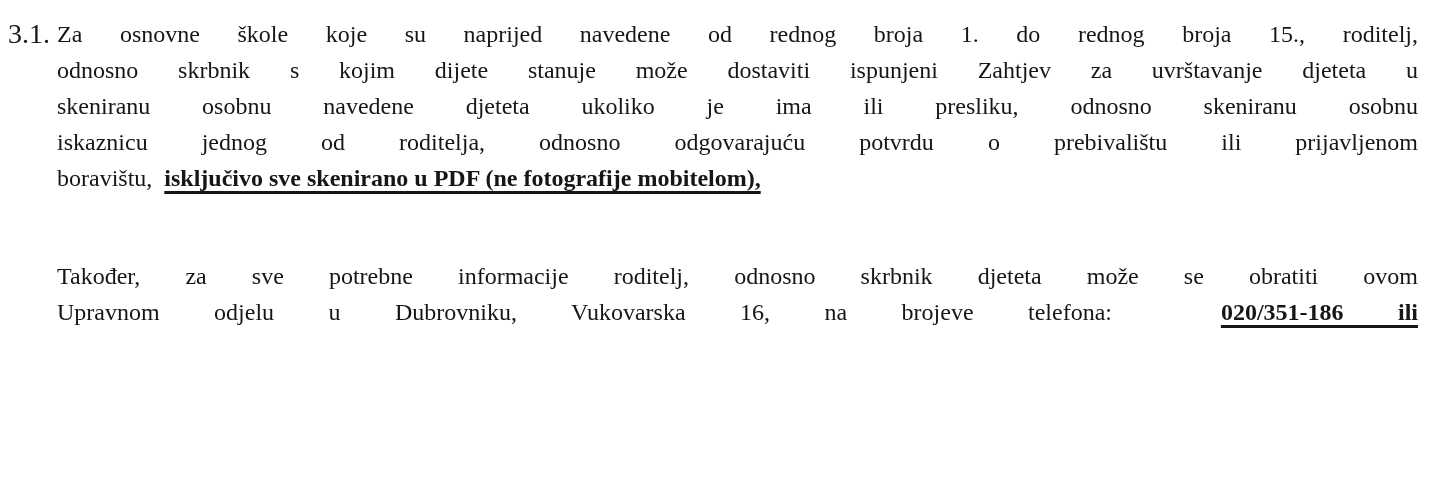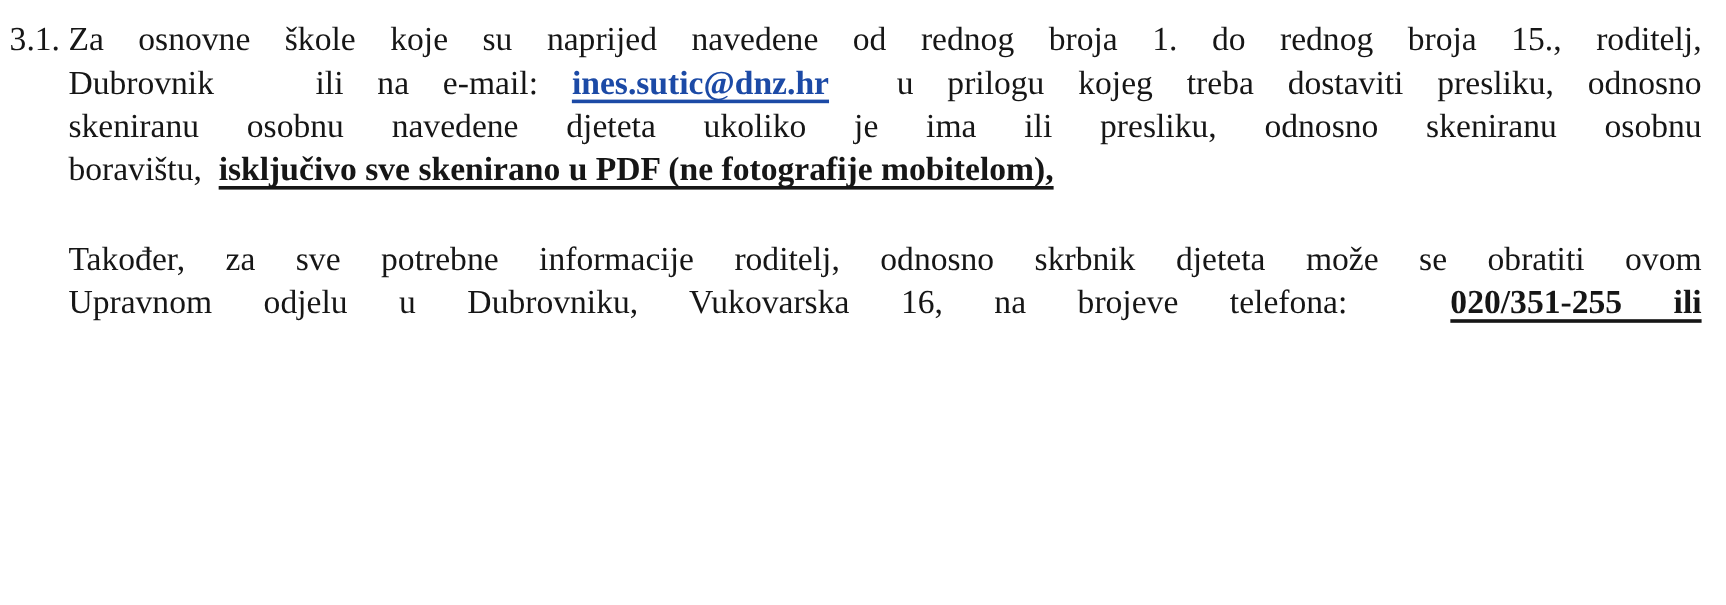--- a/index.html
+++ b/index.html
@@ -19,32 +19,32 @@
     box-sizing: border-box;
     width: 1438px;
     height: 504px;
     padding: 16px 20px 0 8px;
   }
   .para {
     position: relative;
     margin-left: 49px; 
   }
   .para-2 {
-    margin-top: 39px;
+    margin-top: 62px;
   }
   .section-marker {
     position: absolute;
     left: -49px;
     top: 0;
     font-size: 28px;
     line-height: 36px;
     white-space: nowrap;
   }
   .doc-line {
-    font-size: 28px;
+    font-size: 24px;
     line-height: 36px;
     text-align: justify;
     text-align-last: justify;
   }
   .doc-line.last-line {
     text-align: right;
     text-align-last: left;
   }
   .seg-normal {
     font-weight: normal;
@@ -71,26 +71,27 @@
 </style>
 </head>
 <body style="background: rgb(255, 255, 255); color: rgb(22, 22, 22);">
 
 <div class="doc">
 
   <div class="para para-1">
     <span class="section-marker">3.1.</span>
     <div class="lines">
         <div class="doc-line"><span class="seg-normal">Za osnovne škole koje su naprijed navedene od rednog broja 1. do rednog broja 15., roditelj,</span></div>
-        <div class="doc-line"><span class="seg-normal">Dubrovnik&nbsp;&nbsp; ili na e-mail: </span><a class="seg-email-link">ines.sutic@dnz.hr</a><span class="seg-normal"> &nbsp;u prilogu kojeg treba dostaviti presliku, odnosno</span></div>
+        <div class="doc-line"><span class="seg-normal">odnosno skrbnik s kojim dijete stanuje može dostaviti ispunjeni Zahtjev za uvrštavanje djeteta u</span></div>
         <div class="doc-line"><span class="seg-normal">skeniranu osobnu navedene djeteta ukoliko je ima ili presliku, odnosno skeniranu osobnu</span></div>
+        <div class="doc-line"><span class="seg-normal">iskaznicu jednog od roditelja, odnosno odgovarajuću potvrdu o prebivalištu ili prijavljenom</span></div>
         <div class="doc-line last-line"><span class="seg-normal">boravištu, &nbsp;</span><span class="seg-bold-underline">isključivo sve skenirano u PDF (ne fotografije mobitelom),</span></div>
       </div>
   </div>
 
   <div class="para para-2">
     <div class="lines">
         <div class="doc-line"><span class="seg-normal">Također, za sve potrebne informacije roditelj, odnosno skrbnik djeteta može se obratiti ovom</span></div>
-        <div class="doc-line"><span class="seg-normal">Upravnom odjelu u Dubrovniku, Vukovarska 16, na brojeve telefona: &nbsp;</span><span class="seg-bold-underline">020/351-255 ili</span></div>
+        <div class="doc-line"><span class="seg-normal">Upravnom odjelu u Dubrovniku, Vukovarska 16, na brojeve telefona: &nbsp;</span><span class="seg-bold-underline">020/351-186 ili</span></div>
       </div>
   </div>
 
 </div>
 
 </body></html>

